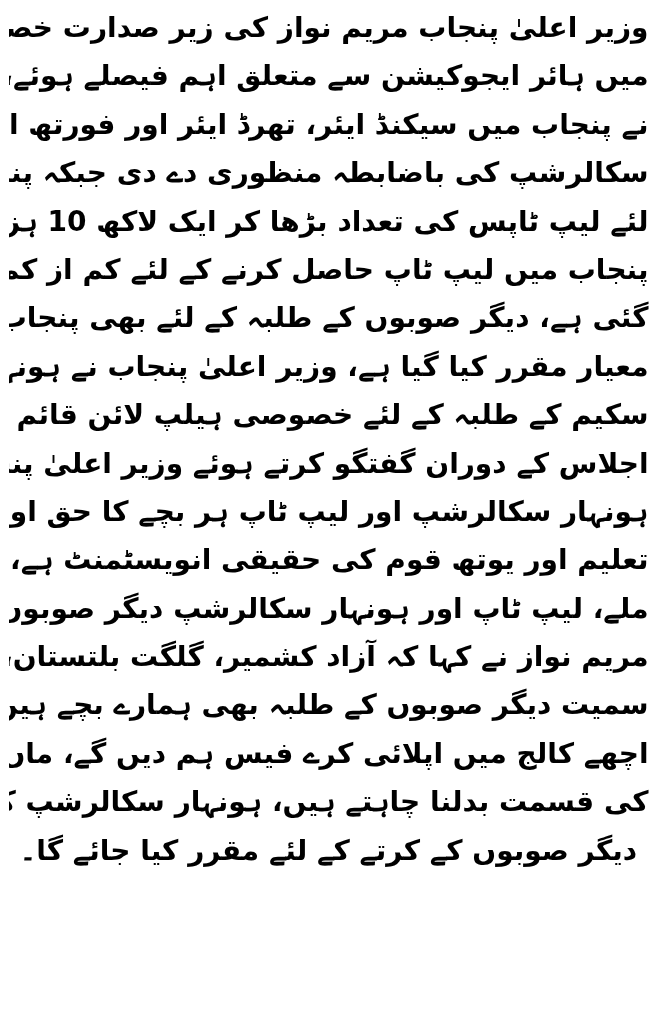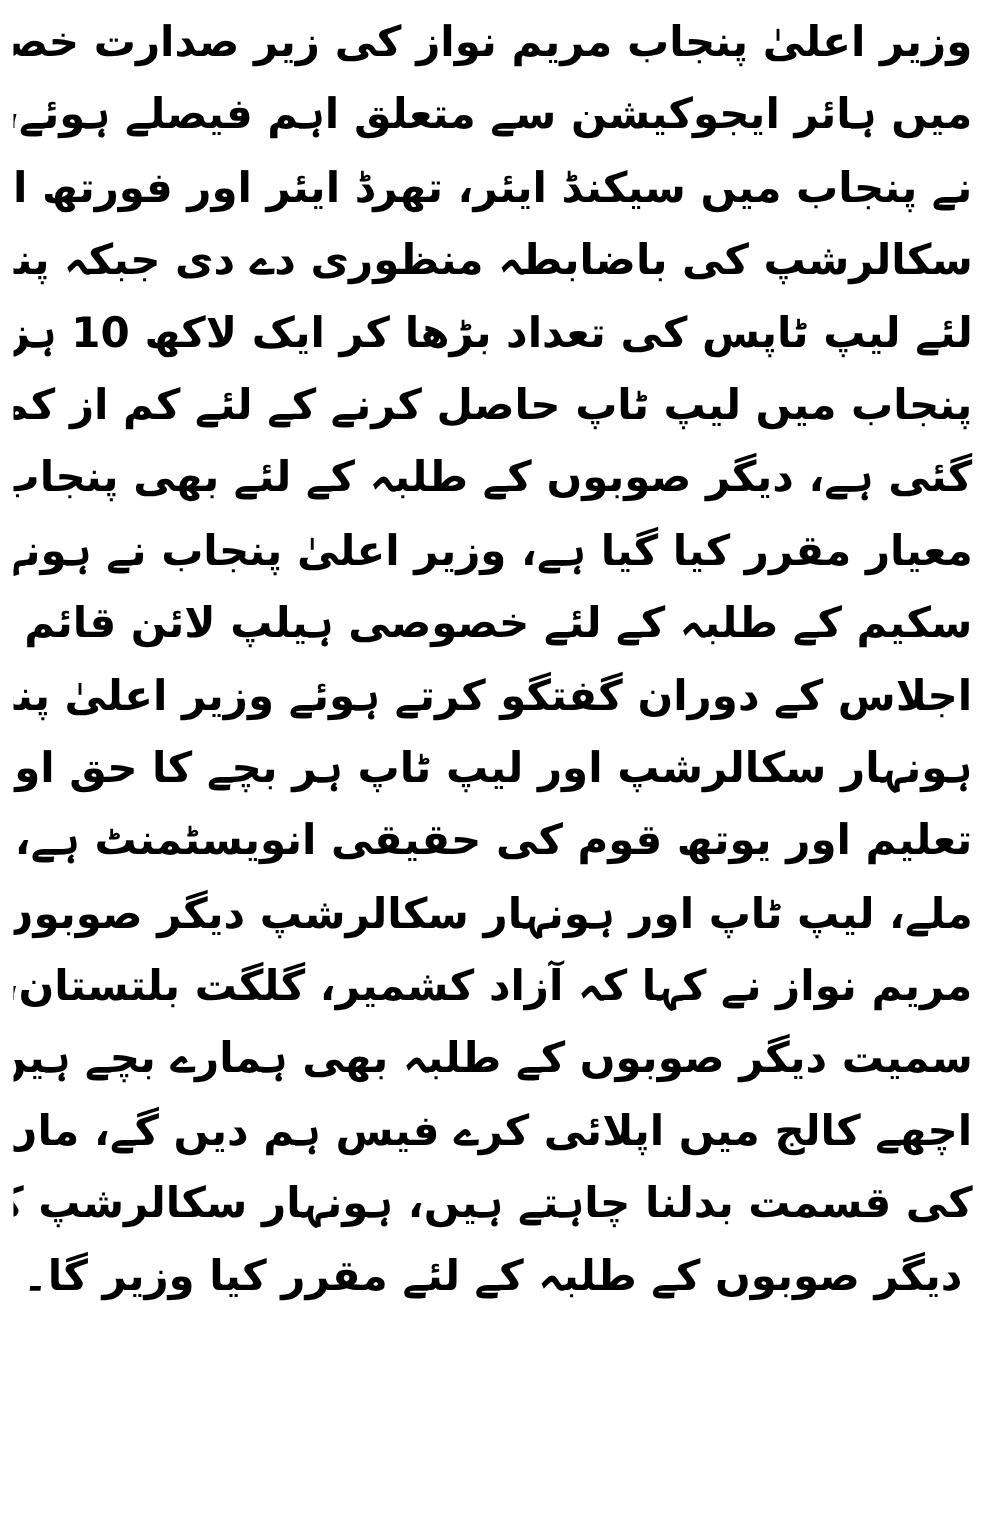--- a/index.html
+++ b/index.html
@@ -53,15 +53,15 @@
     <span class="line">اجلاس کے دوران گفتگو کرتے ہوئے وزیر اعلیٰ پنجاب مریم نواز کا کہنا تھا کہ</span>
     <span class="line">ہونہار سکالرشپ اور لیپ ٹاپ ہر بچے کا حق اور حکومت کی ذمہ داری ہے،</span>
     <span class="line">تعلیم اور یوتھ قوم کی حقیقی انویسٹمنٹ ہے، دل چاہتا ہے ہر بچے کو لیپ ٹاپ</span>
     <span class="line">ملے، لیپ ٹاپ اور ہونہار سکالرشپ دیگر صوبوں کے طلبہ کا بھی حق ہے۔</span>
   </div>
   <div class="paragraph">
     <span class="line">مریم نواز نے کہا کہ آزاد کشمیر، گلگت بلتستان، بلوچستان اور خیبر پختونخوا</span>
     <span class="line">سمیت دیگر صوبوں کے طلبہ بھی ہمارے بچے ہیں، میرٹ پر آنے والا ہر بچہ</span>
     <span class="line">اچھے کالج میں اپلائی کرے فیس ہم دیں گے، ماں کی طرح سوچتی ہوں، ہر بچے</span>
     <span class="line">کی قسمت بدلنا چاہتے ہیں، ہونہار سکالرشپ کے لئے جو پنجاب کا معیار ہے وہی</span>
-    <span class="line">دیگر صوبوں کے طلبہ کے لئے مقرر کیا وزیر گا۔</span>
+    <span class="line">دیگر صوبوں کے کرتے کے لئے مقرر کیا جائے گا۔</span>
   </div>
 </div>
 
 </body></html>

